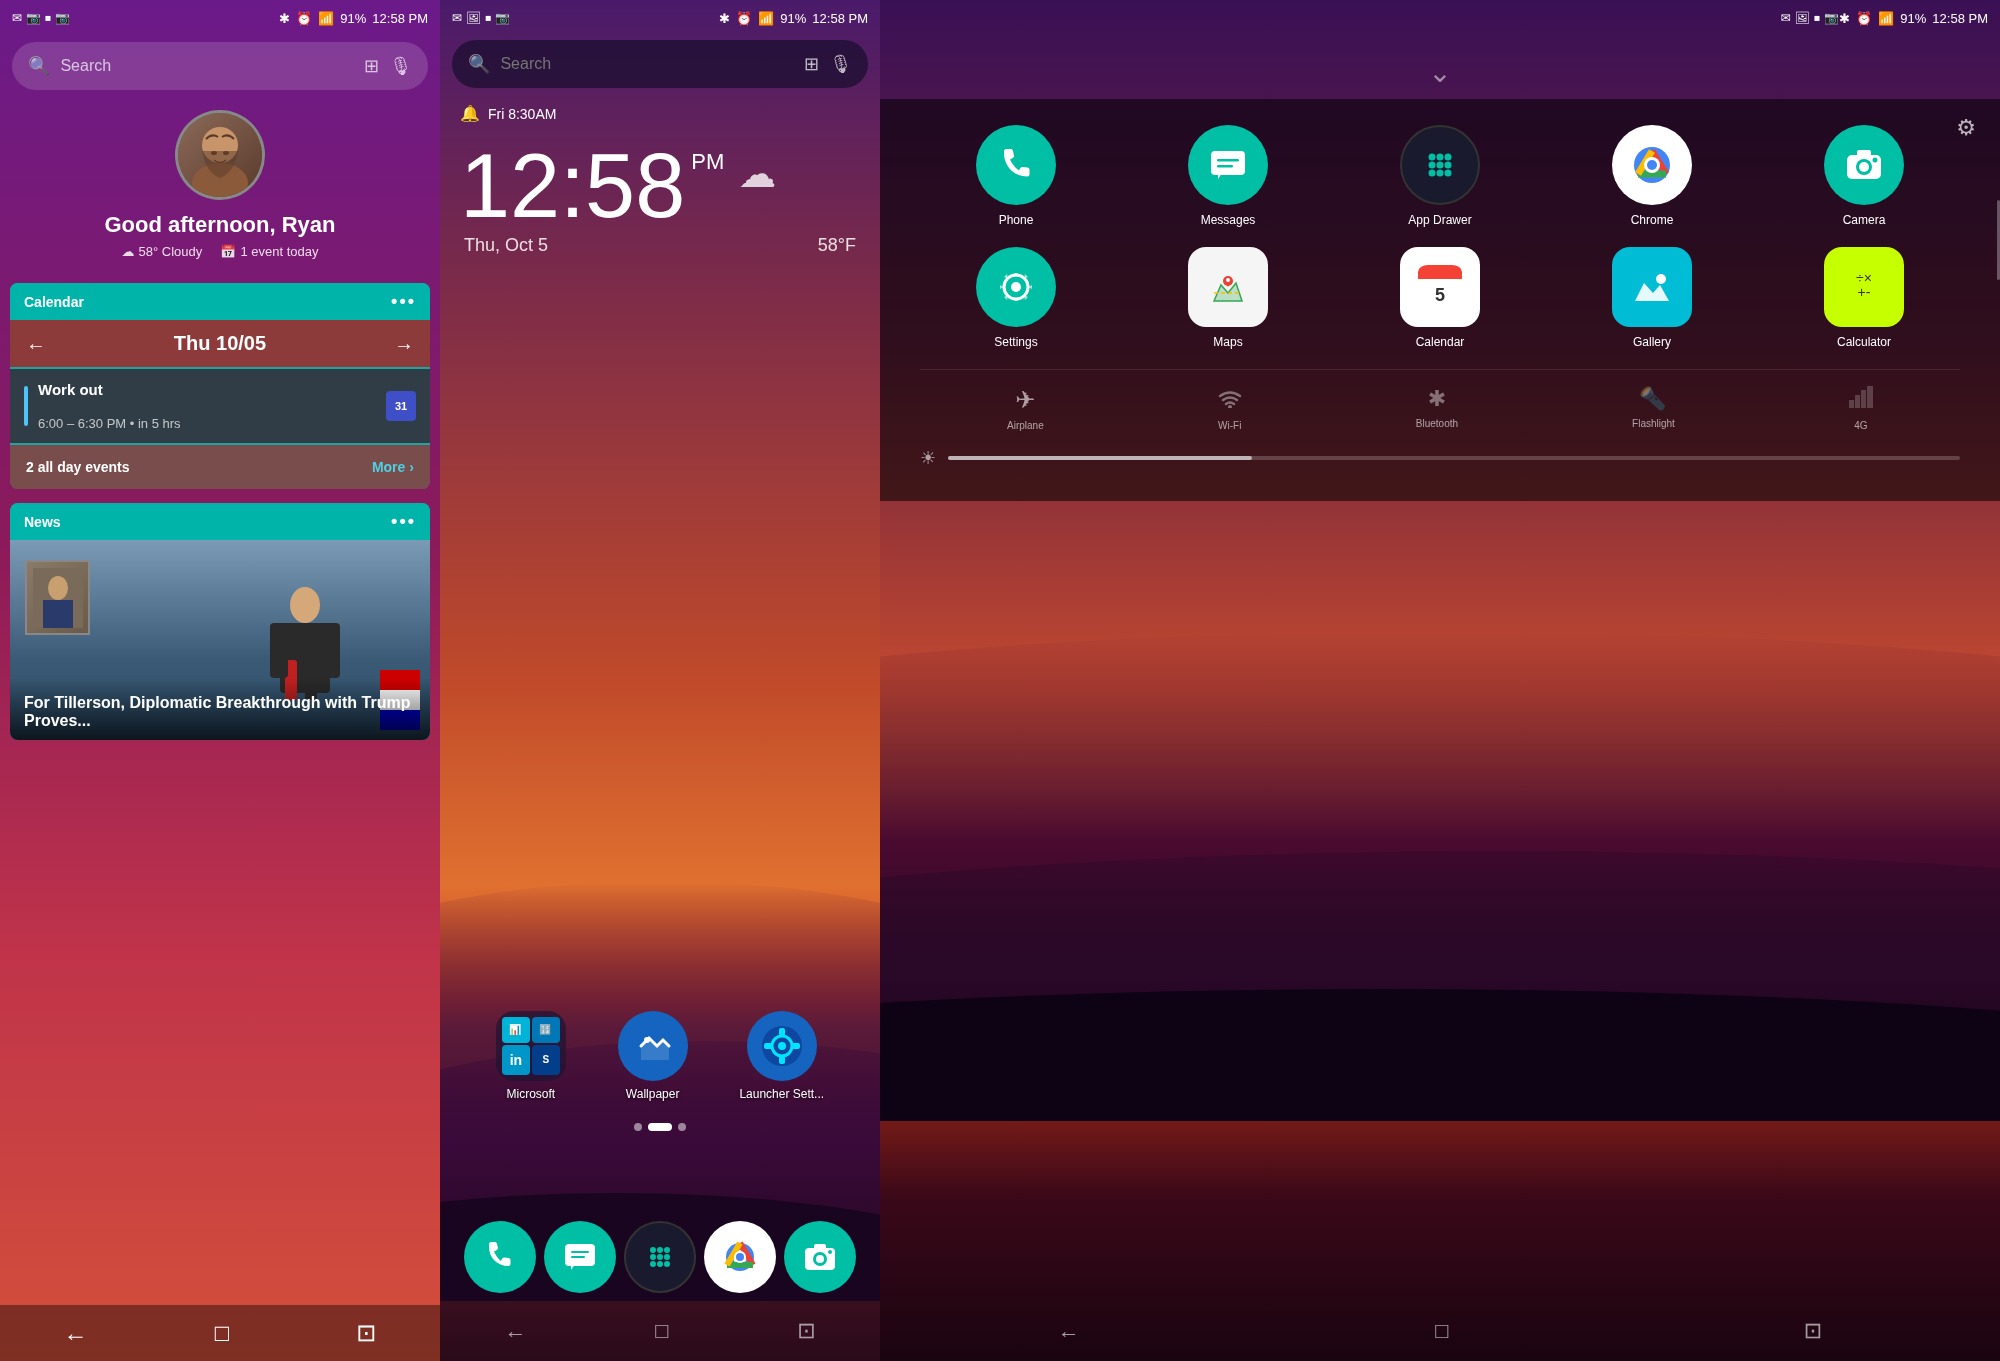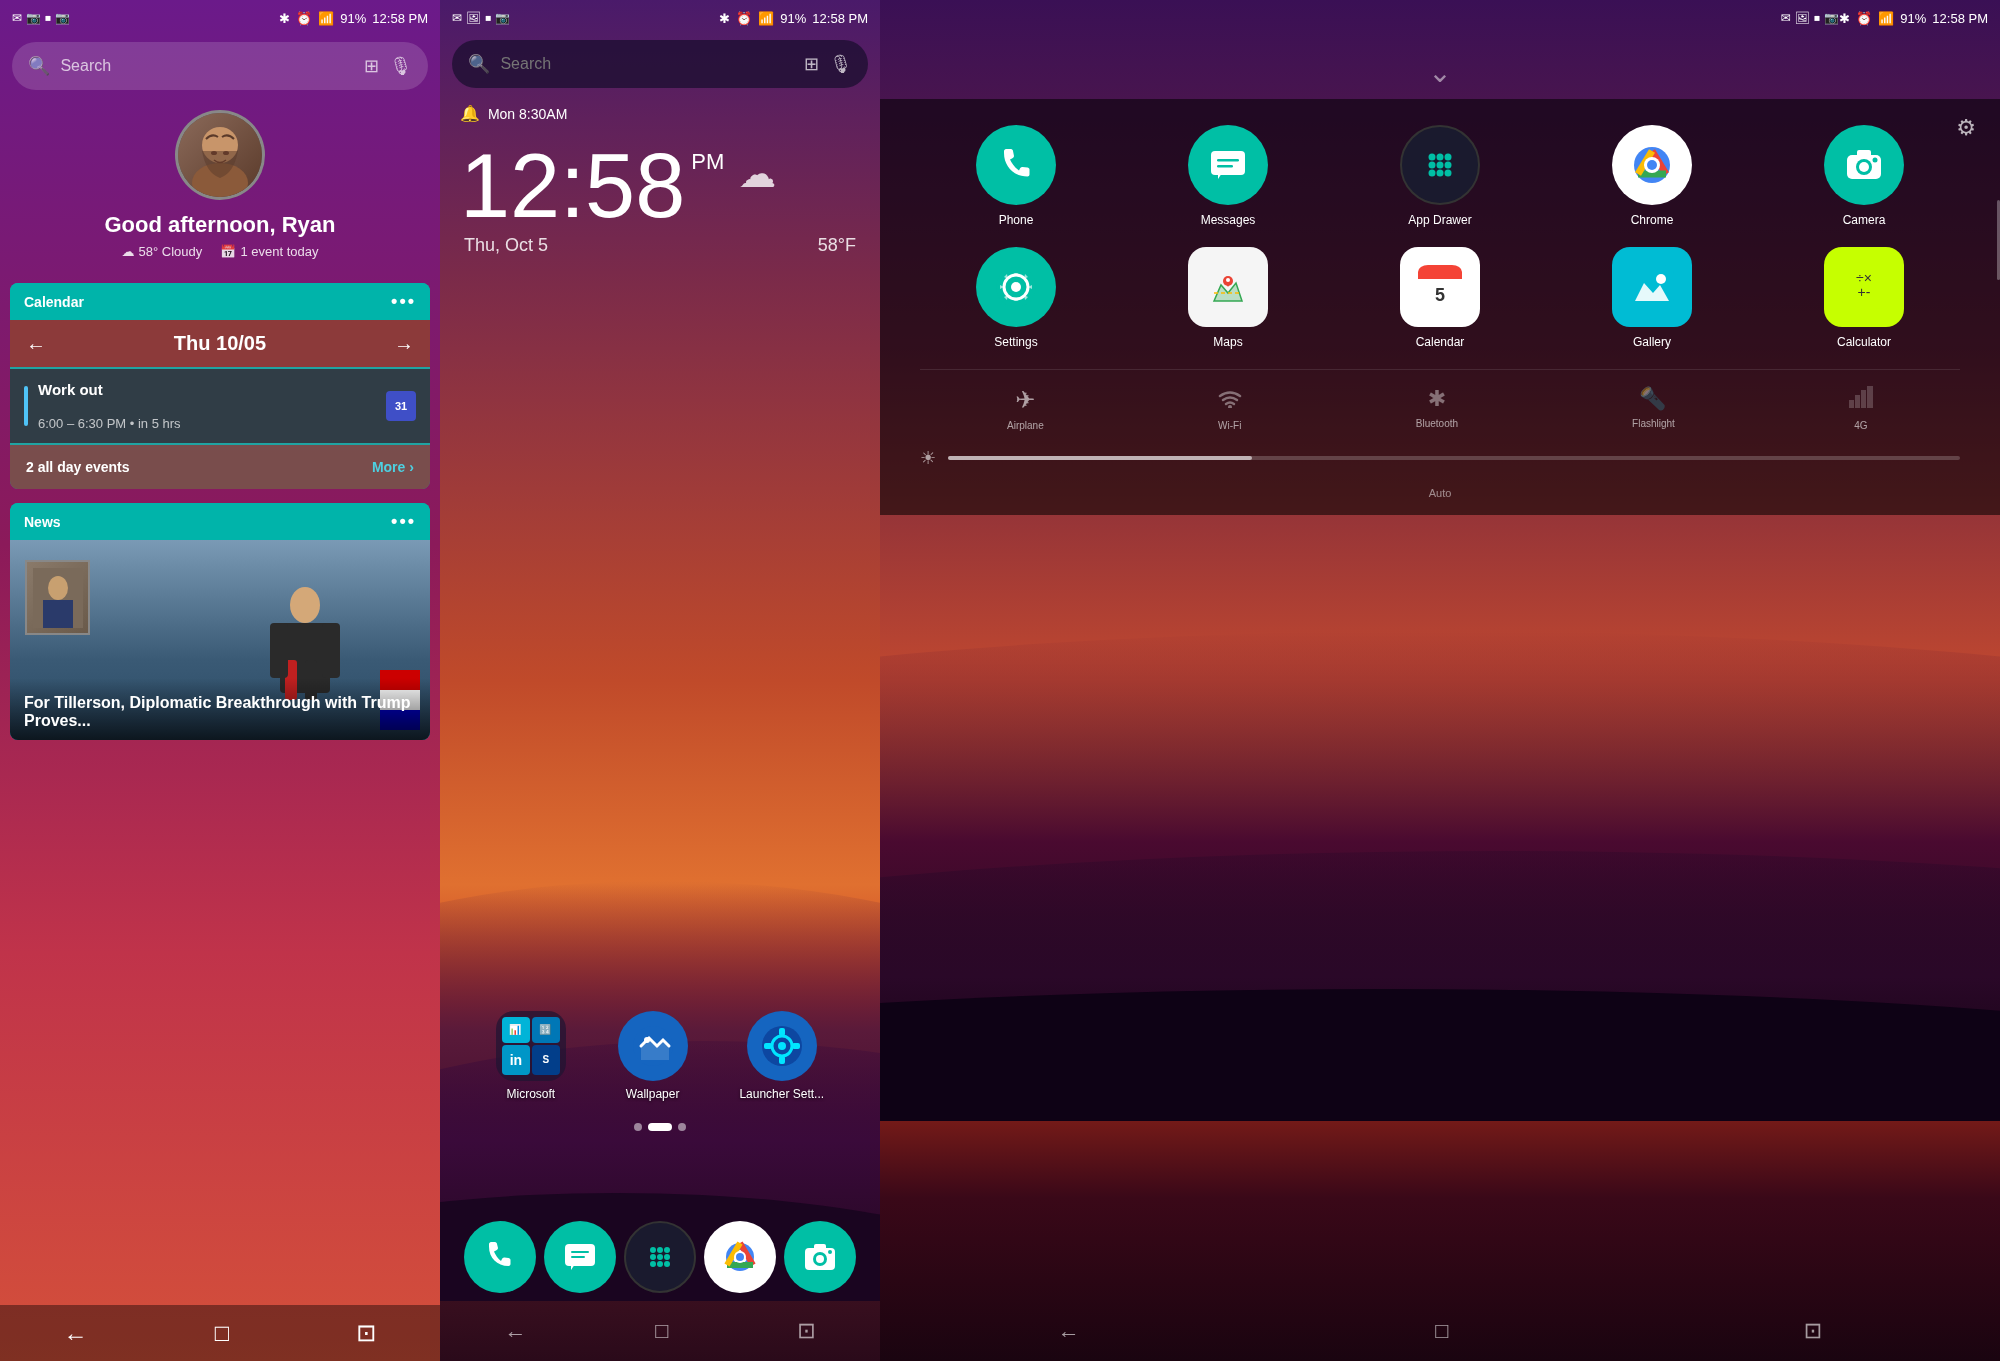--- a/index.html
+++ b/index.html
@@ -691,21 +691,21 @@
 
   <div class="panel2-search">
     <span style="color:rgba(255,255,255,0.7);font-size:18px;">🔍</span>
     <input type="text" style="background: transparent; border: none; outline: none; color: rgba(255, 255, 255, 0.8); font-size: 16px; flex: 1 1 0%;" placeholder="Search">
     <span style="color:rgba(255,255,255,0.7);font-size:18px;">⊞</span>
     <span style="color:rgba(255,255,255,0.7);font-size:18px;">🎙</span>
   </div>
 
   <div class="lock-notification">
     <span style="color:white;font-size:16px;">🔔</span>
-    <span style="color:white;font-size:14px;">Mon 8:30AM</span>
+    <span style="color:white;font-size:14px;">Fri 8:30AM</span>
   </div>
 
   <div class="clock-section">
     <div class="clock-time">
       <span style="font-size:90px;font-weight:200;color:white;">12:58</span>
       <span style="font-size:22px;color:white;margin-top:10px;margin-left:6px;">PM</span>
       <span style="font-size:38px;color:rgba(255,255,255,0.8);margin-top:14px;margin-left:14px;">☁</span>
     </div>
     <div class="clock-date-weather">
       <span>Thu, Oct 5</span>
@@ -1018,21 +1018,20 @@
         <span class="toggle-label">4G</span>
       </div>
     </div>
 
     <div class="brightness-row">
       <span class="brightness-icon">☀</span>
       <div class="brightness-bar">
         <div class="brightness-fill"></div>
       </div>
     </div>
-    <div class="auto-label">Auto</div>
   </div>
 
   <div class="panel3-bottom-nav">
     <span class="nav-btn" style="color:rgba(255,255,255,0.6);font-size:22px;">←</span>
     <span class="nav-btn" style="color:rgba(255,255,255,0.6);font-size:22px;">□</span>
     <span class="nav-btn" style="color:rgba(255,255,255,0.6);font-size:22px;">⊡</span>
   </div>
 </div>
 
 </body></html>

